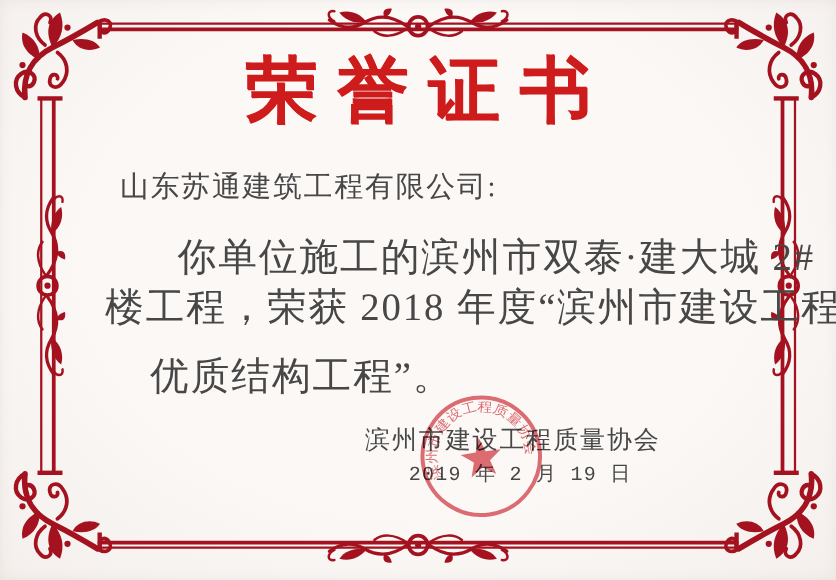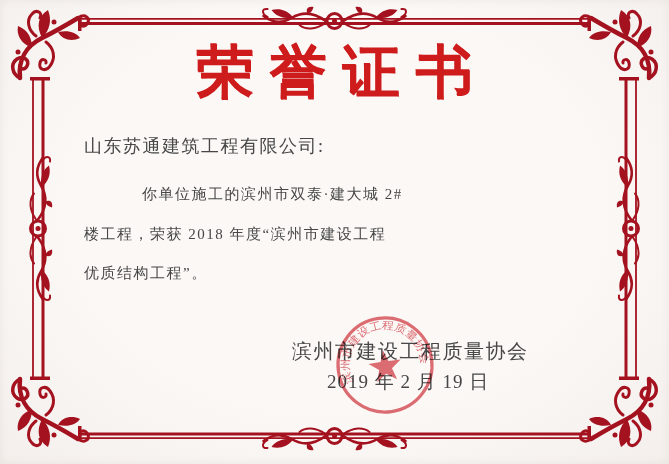--- a/index.html
+++ b/index.html
@@ -14,38 +14,38 @@
   }
   .frame{position:absolute;left:0;top:0;color:var(--border-red,#a4121f);}
   .title{
     position:absolute;top:34px;left:0;right:0;
     text-align:center;padding-left:16px;
     font-size:57px;font-weight:bold;letter-spacing:16px;
     color:var(--title-red,#ce1b1b);
     text-shadow:.6px .6px 0 var(--title-red,#ce1b1b);
   }
   .recipient{
-    position:absolute;top:134px;left:84px;
-    font-size:18px;color:var(--body-text,#474747);letter-spacing:1.5px;
+    position:absolute;top:134px;left:96px;
+    font-size:23px;color:var(--body-text,#474747);letter-spacing:1.5px;
   }
   .bline{
     position:absolute;left:84px;margin:0;
-    font-size:15px;color:var(--body-text,#474747);letter-spacing:1.5px;
+    font-size:31px;color:var(--body-text,#474747);letter-spacing:1.5px;
     white-space:nowrap;
   }
   .bline.indent{padding-left:58px;}
-  .l0{top:185px;} .l1{top:225px;text-align:right;} .l2{top:264px;} .l3{top:297px;}
+  .l0{top:185px;} .l1{top:225px;text-align:right;} .l2{top:280px;margin-left:36px;} .l3{top:297px;}
   .issuer{
     position:absolute;top:338px;left:292px;
     font-size:20px;color:var(--body-text,#474747);letter-spacing:1.5px;white-space:nowrap;
   }
   .date{
     position:absolute;top:369px;left:327px;
-    font-size:19px;color:var(--body-text,#474747);letter-spacing:1px;white-space:nowrap;
-    font-family:Liberation Serif, serif;
+    font-size:16px;color:var(--body-text,#474747);letter-spacing:1px;white-space:nowrap;
+    font-family:Liberation Mono, monospace;
   }
   .seal{
     position:absolute;left:329px;top:309px;
     transform:rotate(-8deg);
     opacity:.85;mix-blend-mode:multiply;
     color:var(--seal-red,#d9565e);
   }
 </style>
 </head>
 <body>

